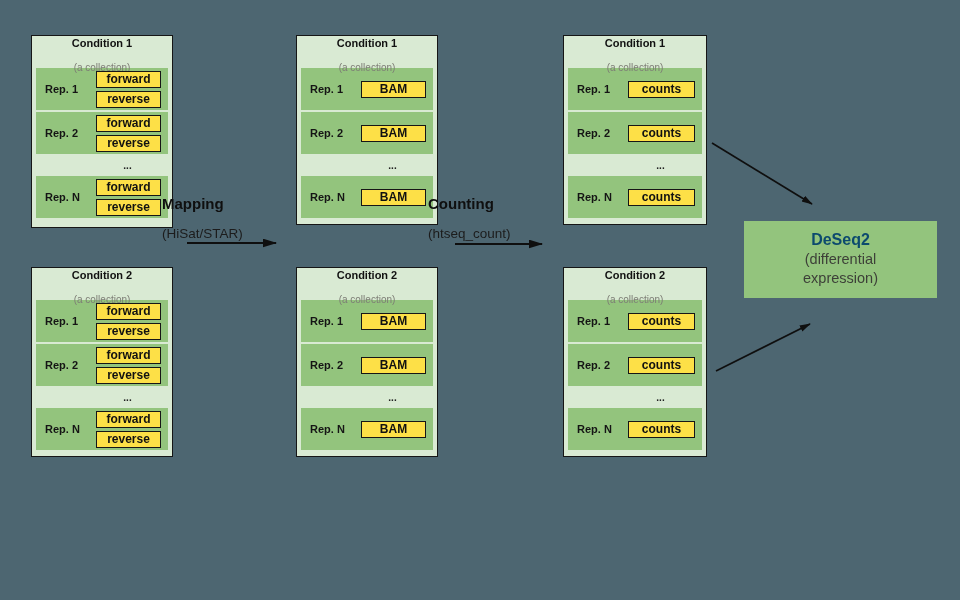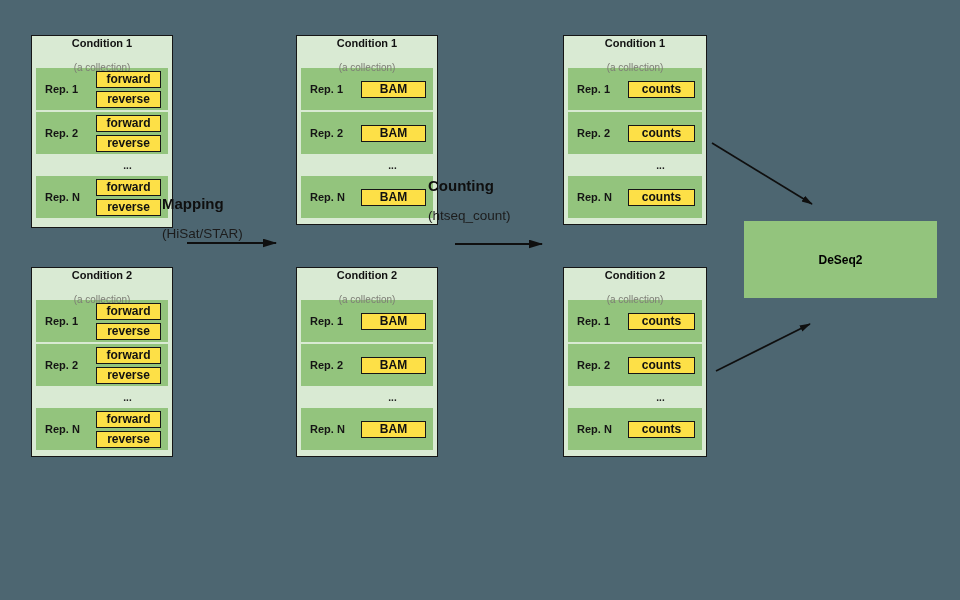--- a/index.html
+++ b/index.html
@@ -36,21 +36,21 @@
   .arrow-label{
     position:absolute;text-align:left;color:#0f0f0f;
   }
   .arrow-label .al-main{font-weight:bold;font-size:15px;}
   .arrow-label .al-sub{font-size:13.5px;margin-top:14px;color:#1c1c1c;}
   .deseq{
     position:absolute;left:744px;top:221px;width:193px;height:77px;
     background:#93c47d;display:flex;flex-direction:column;
     align-items:center;justify-content:center;text-align:center;
   }
-  .deseq .d-title{font-weight:bold;font-size:12px;color:#000000;}
+  .deseq .d-title{font-weight:bold;font-size:16px;color:#0c4a6e;}
   .deseq .d-sub{font-size:14.5px;color:#3d4038;line-height:1.3;white-space:pre-line;margin-top:1px;}
   svg.overlay{position:absolute;left:0;top:0;pointer-events:none;}
 </style>
 </head>
 <body>
 
 <div class="box" style="left:31px;top:35px;width:142px;height:193px;">
   <div class="hdr">
     <div class="title">Condition 1</div>
     <div class="sub">(a collection)</div>
@@ -209,27 +209,29 @@
     <div class="chips">
       <div class="chip">counts</div>
     </div>
   </div>
 </div>
 
 <div class="arrow-label" style="left:162px;top:195px;width:140px;">
   <div class="al-main">Mapping</div>
   <div class="al-sub">(HiSat/STAR)</div>
 </div>
-<div class="arrow-label" style="left:428px;top:177px;width:140px;">
+<div class="arrow-label" style="left:428px;top:195px;width:140px;">
   <div class="al-main">Counting</div>
   <div class="al-sub">(htseq_count)</div>
 </div>
 
 <div class="deseq">
   <div class="d-title">DeSeq2</div>
+  <div class="d-sub">(differential
+expression)</div>
 </div>
 
 <svg class="overlay" width="960" height="600" viewBox="0 0 960 600">
   <defs>
     <marker id="ah" markerWidth="7" markerHeight="5" refX="6" refY="2" orient="auto">
       <path d="M0,0 L6.5,2 L0,4 z" fill="#0f0f0f"></path>
     </marker>
   </defs>
   <line x1="187" y1="243" x2="276" y2="243" stroke="#0f0f0f" stroke-width="2.2" marker-end="url(#ah)"></line>
   <line x1="455" y1="244" x2="542" y2="244" stroke="#0f0f0f" stroke-width="2.2" marker-end="url(#ah)"></line>

